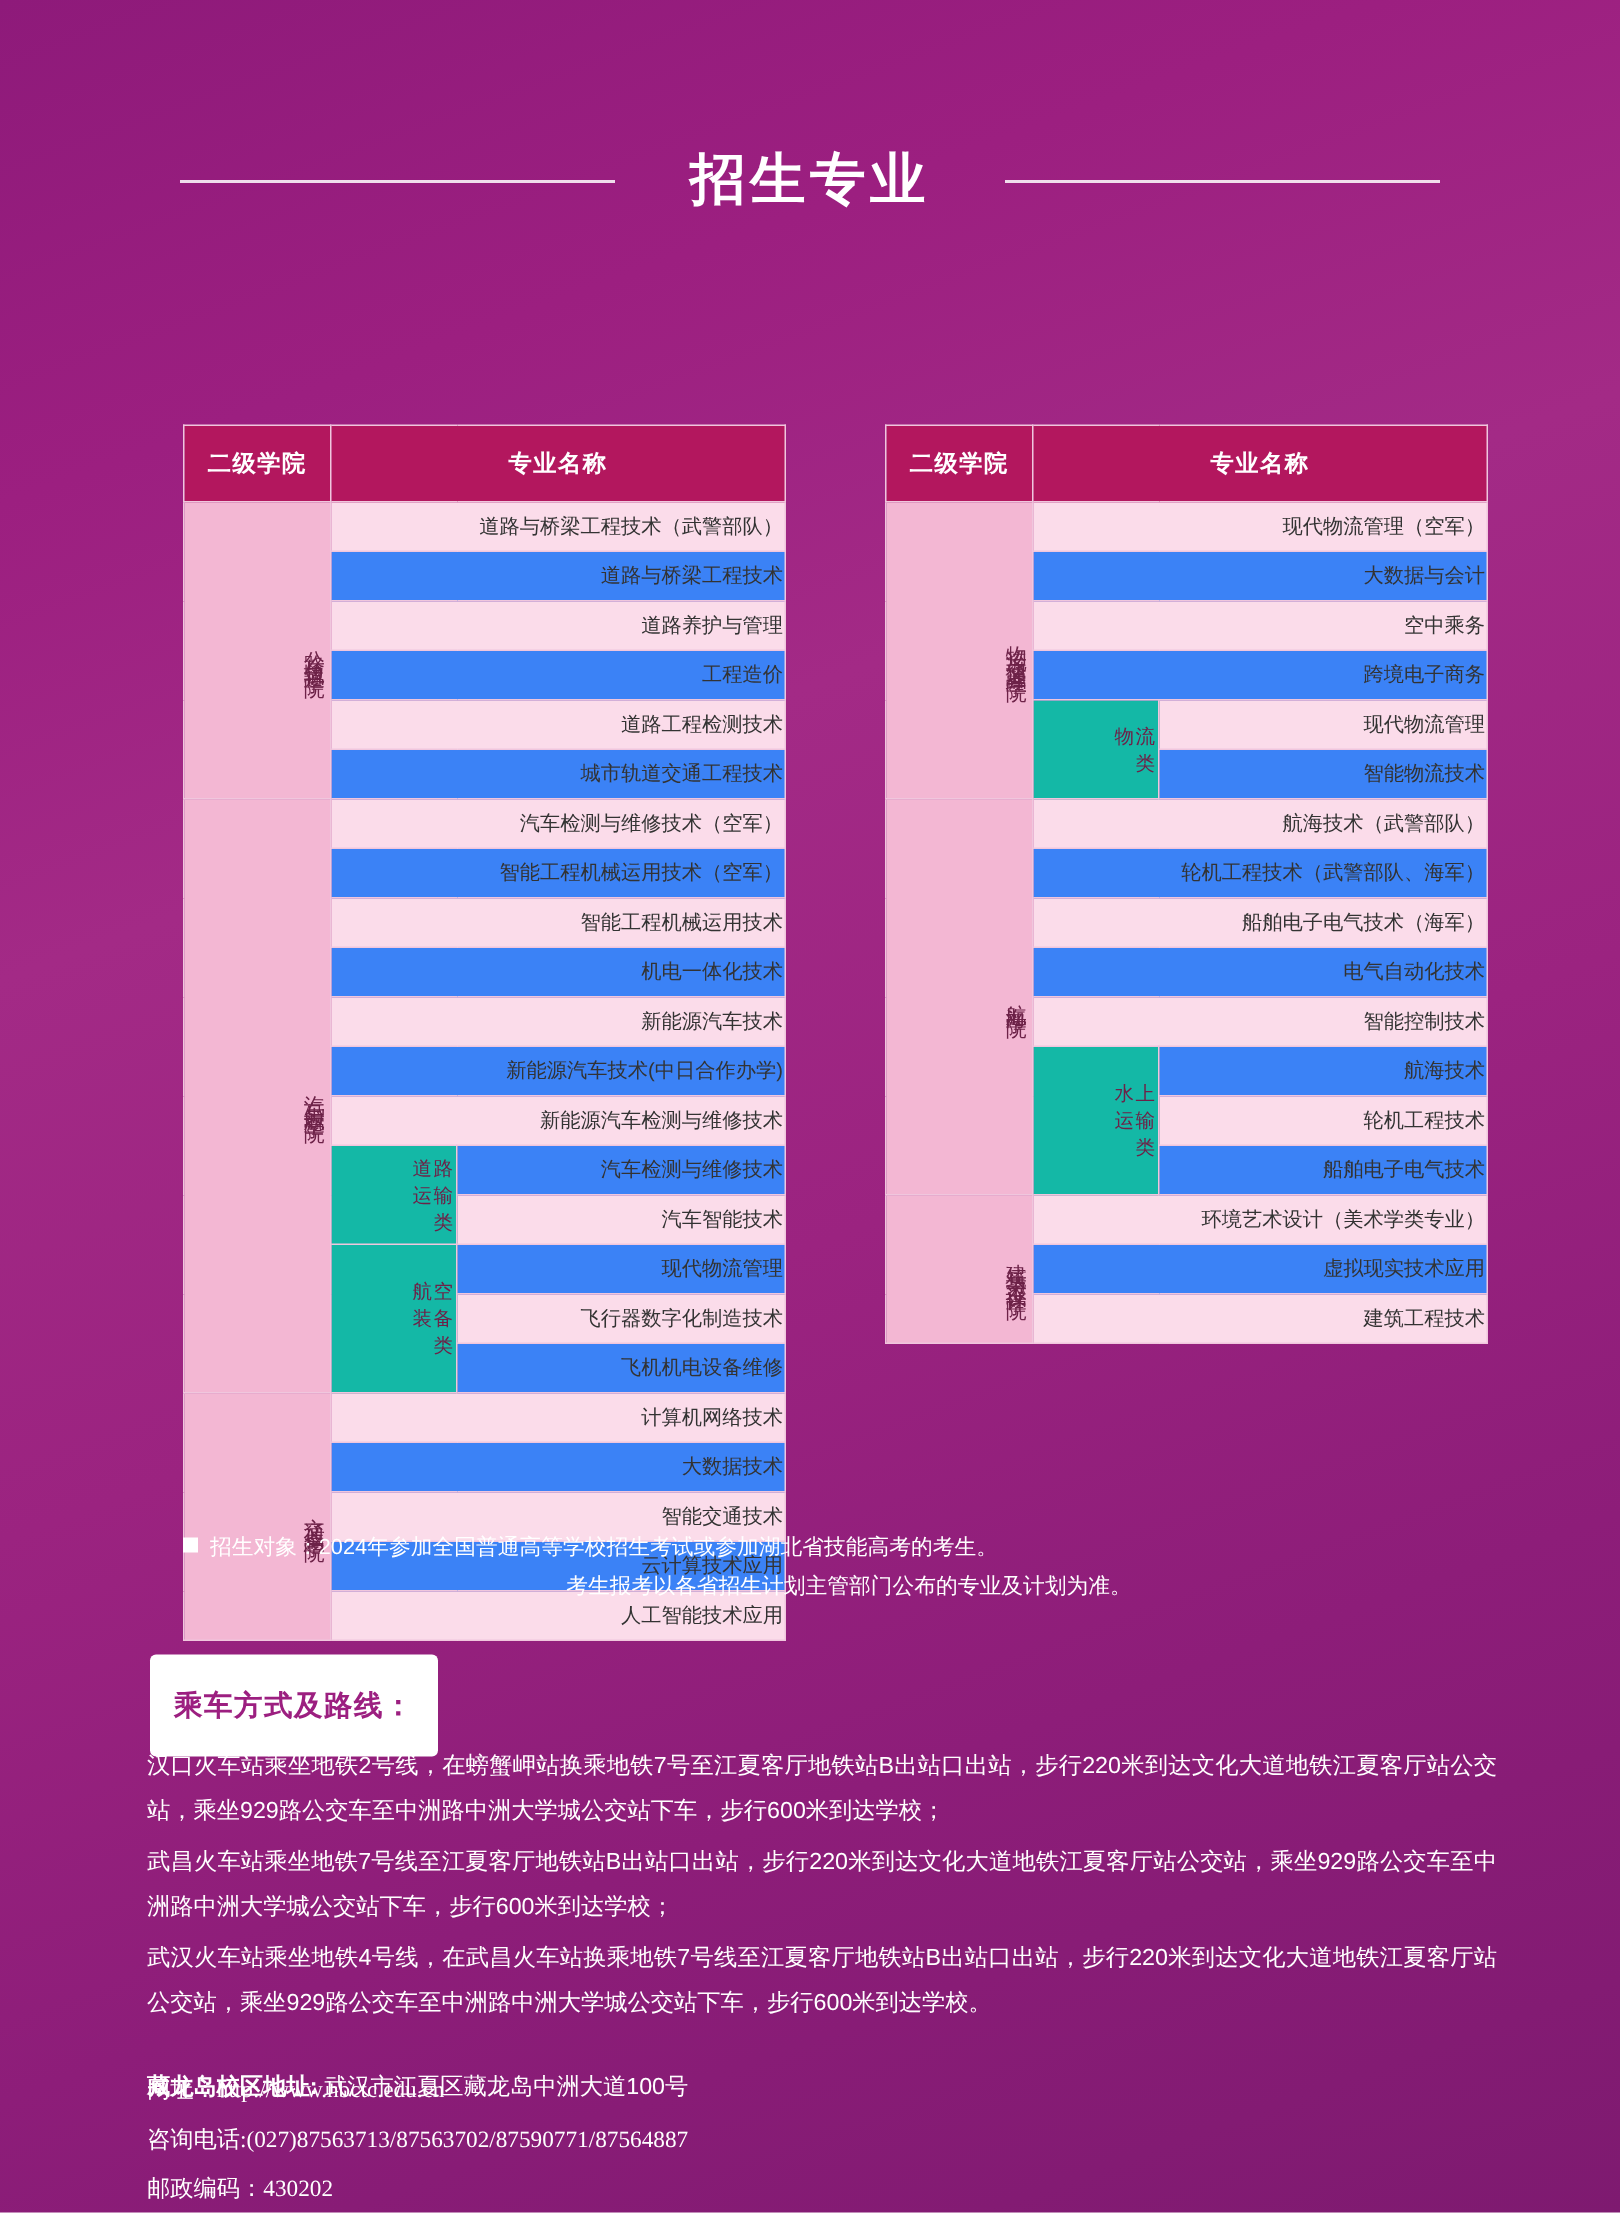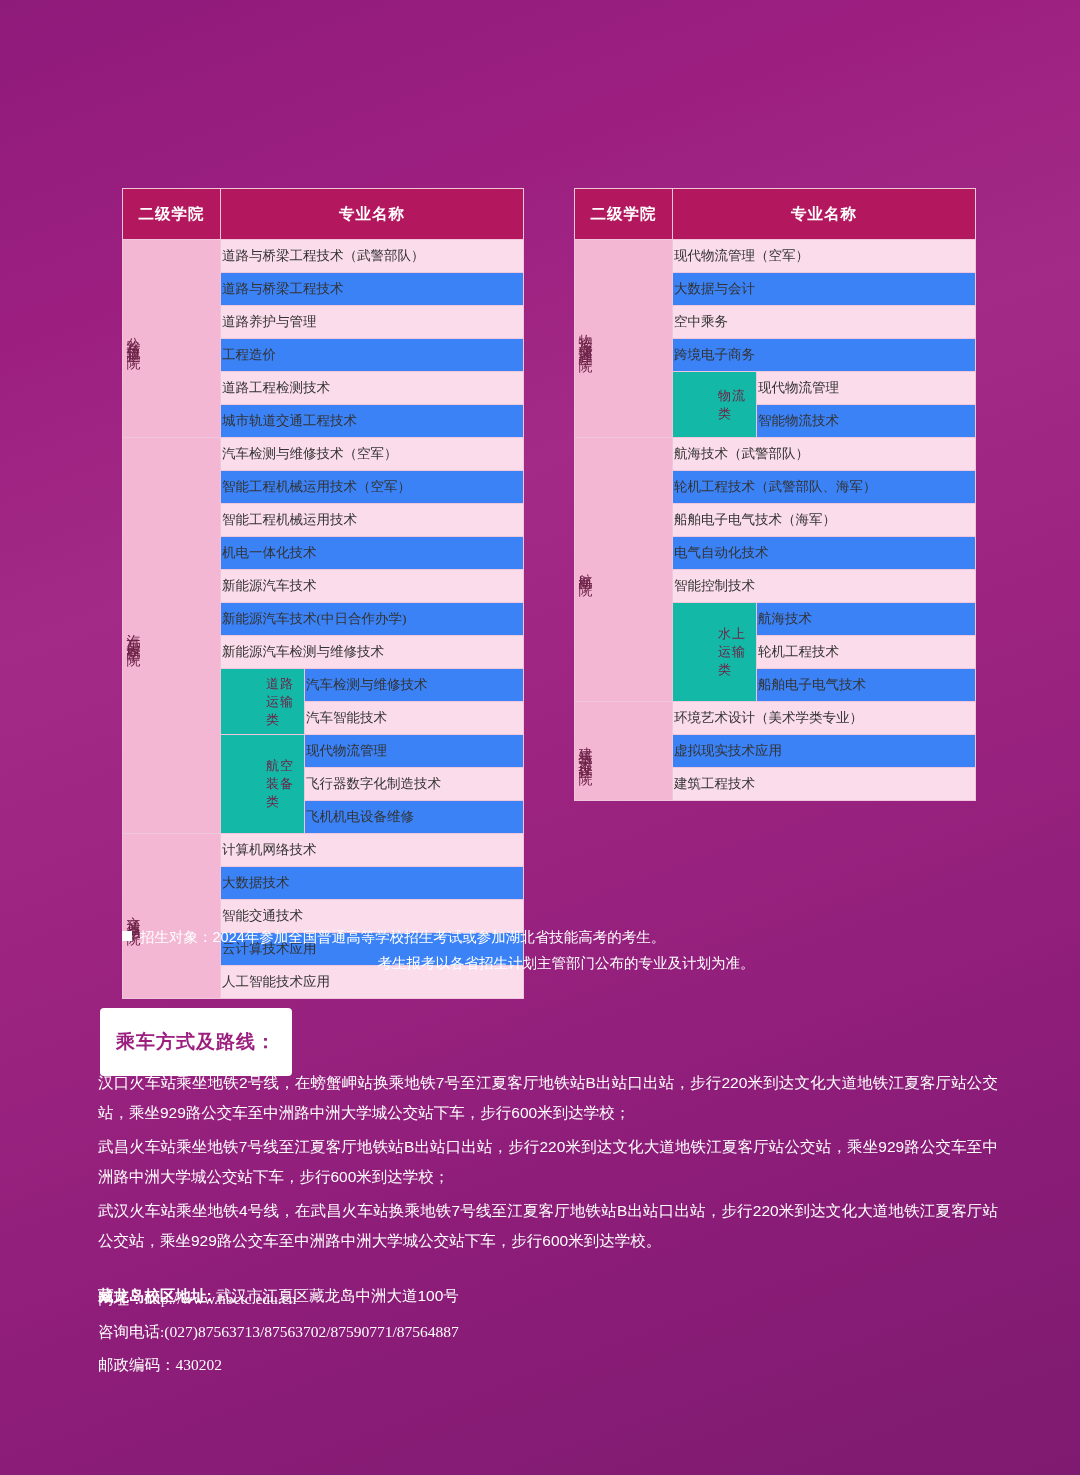--- a/index.html
+++ b/index.html
@@ -15,35 +15,35 @@
   .head{position:relative;height:70px;margin-top:95px;}
   .head .title{
     text-align:center;font-size:37px;font-weight:bold;letter-spacing:3px;
     line-height:50px;color:#fff;
   }
   .rule{position:absolute;top:25px;height:2px;background:rgba(255,255,255,.85);}
   .rule.left{left:120px;width:290px;}
   .rule.right{right:120px;width:290px;}
 
   
-  .tables{position:absolute;top:188px;left:0;width:1000px;display:flex;gap:0;font-family:Liberation Serif, serif;}
+  .tables{position:absolute;top:188px;left:0;width:1000px;display:flex;gap:16px;}
   .tbl-wrap{position:relative;}
   .tbl-wrap.left{margin-left:122px;width:402px;}
   .tbl-wrap.right{margin-left:50px;width:402px;}
 
   table{border-collapse:collapse;width:100%;table-layout:fixed;}
   td,th{border:1px solid #f0c6dd;}
   th{
     background:#b3175e;color:#fff;font-size:15.5px;font-weight:bold;
     height:48px;letter-spacing:1px;
   }
   .col-a{width:98px;}
   .col-b{width:84px;}
   td{
-    font-size:13.5px;color:#333;text-align:left;height:30px;
+    font-size:13.5px;color:#333;text-align:right;height:30px;
     background:#fbdcea;
   }
   td.alt{background:#3b82f6;}
   td.cat{
     background:#f3b7d3;color:#6d2248;font-size:14px;font-weight:normal;
     letter-spacing:2px;
   }
   td.sub{
     background:#14b8a6;color:#6d2248;font-size:13px;letter-spacing:1px;padding-left:45px;
   }
@@ -64,20 +64,25 @@
   .route p{margin:0 0 4px 0;text-align:justify;}
   .addr{position:absolute;top:1238px;left:98px;font-size:15.5px;margin-top:48px;}
   .addr b{font-weight:bold;}
   .contact{position:absolute;top:1282px;left:98px;font-size:15.5px;line-height:33px;font-family:Liberation Serif, serif;}
 </style>
 </head>
 <body>
 
 <div class="page">
 
+  <div class="head">
+    <div class="rule left"></div>
+    <div class="rule right"></div>
+    <div class="title">招生专业</div>
+  </div>
 
   <div class="tables">
 
     <div class="tbl-wrap left">
       <table>
         <colgroup>
             <col class="col-a">
             <col class="col-b">
             <col>
           </colgroup>

